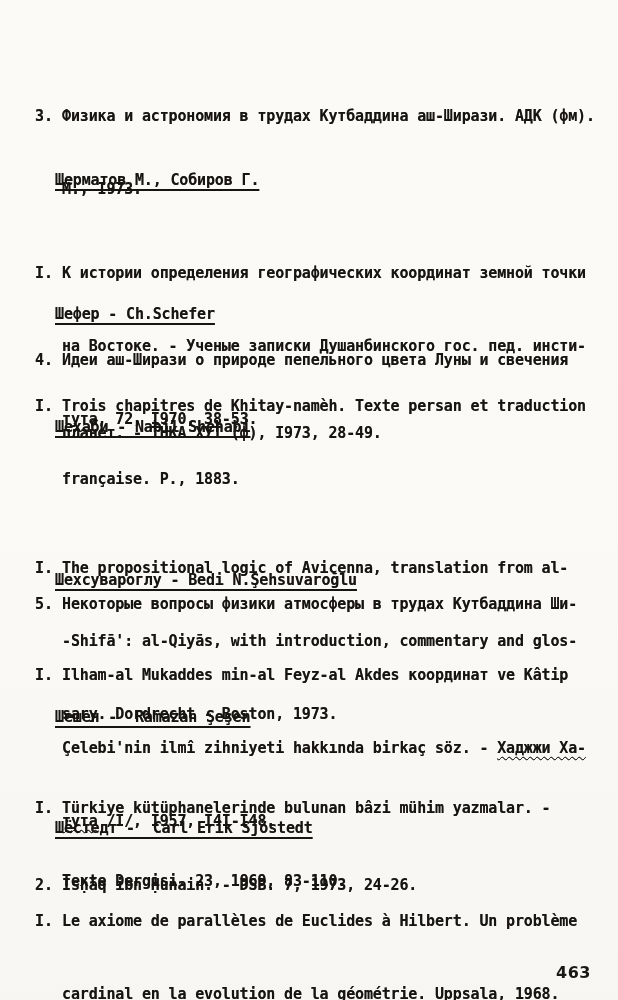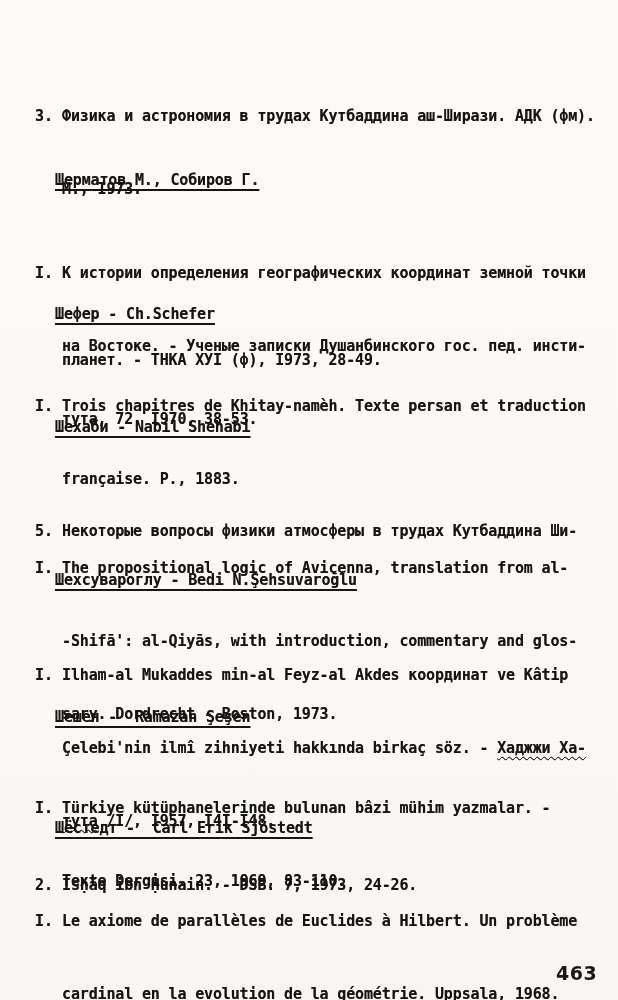--- a/index.html
+++ b/index.html
@@ -36,38 +36,39 @@
   }
   .wavy {
     text-decoration:underline wavy;
     text-decoration-thickness:1px;
     text-underline-offset:3px;
   }
   .pagenum {
     position:absolute;
     left:556px; top:961px;
     font-family:"DejaVu Sans","Liberation Sans",sans-serif;
-    font-size:19px;
+    font-size:16px;
     font-weight:600;
     letter-spacing:0.5px;
     color:#1a1815;
     text-shadow:none;
   }
 </style>
 </head>
 <body>
 
 <div class="page">
 
   <div class="block" style="top:6px">
     <div class="item">
       <div><span class="num">3.</span><span>Физика и астрономия в трудах Кутбаддина аш-Ширази. АДК (фм).</span></div>
       <div class="cont">М., I973.</div>
     </div>
     <div class="item">
+      <div><span class="num">4.</span><span>Идеи аш-Ширази о природе пепельного цвета Луны и свечения</span></div>
       <div class="cont">планет. - ТНКА ХУІ (ф), I973, 28-49.</div>
     </div>
     <div class="item">
       <div><span class="num">5.</span><span>Некоторые вопросы физики атмосферы в трудах Кутбаддина Ши-</span></div>
     </div>
   </div>
 
   <div class="block heading" style="top:168px">Шерматов М., Собиров Г.</div>
   <div class="block" style="top:212px">
     <div><span class="num">I.</span><span>К истории определения географических координат земной точки</span></div>

